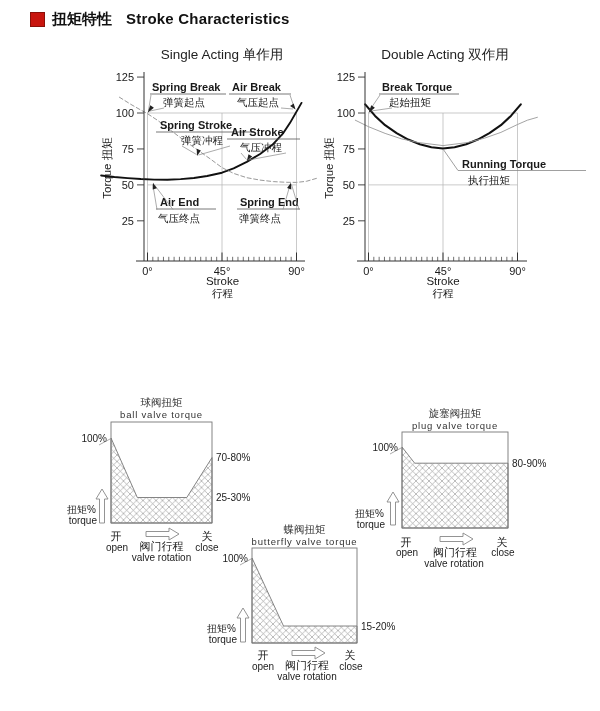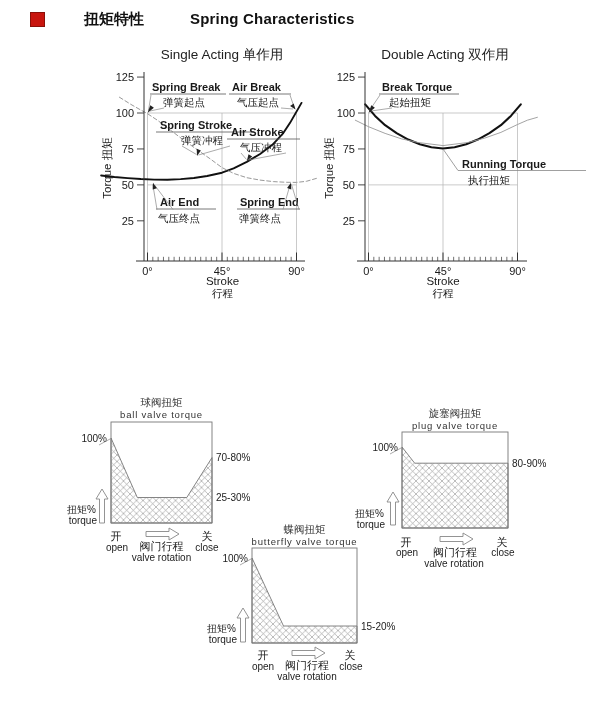--- a/index.html
+++ b/index.html
@@ -1,18 +1,18 @@
 <!DOCTYPE html>
 <html><head>
 <meta charset="utf-8">
 <style>
   html,body{margin:0;padding:0;background:#f4f4f4;}
   .page{position:relative;width:600px;height:711px;background:#ffffff;
         font-family:"Liberation Sans",sans-serif;color:#111;overflow:hidden;}
-  .hdr{position:absolute;display:flex;align-items:flex-start;font-weight:bold;gap:32px;}
+  .hdr{position:absolute;display:flex;align-items:flex-start;font-weight:bold;}
   .bullet{width:13px;height:13px;background:#c8150e;border:1px solid #8a0f08;
           display:inline-block;margin-top:2px;flex:0 0 auto;}
   #hdr1{left:30px;top:10px;font-size:15px;}
   #hdr1 .zh{margin-left:7px;}
   #hdr1 .en{margin-left:14px;letter-spacing:.2px;}
   #hdr2{left:34px;top:347px;font-size:15px;}
   #hdr2 .lines{margin-left:7px;line-height:18px;}
   svg{position:absolute;left:0;top:0;}
   text{fill:#1a1a1a;}
   .ct{font-size:13.5px;fill:#222;}
@@ -27,21 +27,21 @@
   .vb{font-size:11px;fill:#222;}
 </style>
 </head>
 <body>
 
 <div class="page">
 
   <div class="hdr" id="hdr1">
     <span class="bullet"></span>
     <span class="zh">扭矩特性</span>
-    <span class="en">Spring Characteristics</span>
+    <span class="en">Stroke Characteristics</span>
   </div>
 
 
   <svg width="600" height="711" viewBox="0 0 600 711">
     <defs>
       <pattern id="xh" width="6.5" height="6.5" patternUnits="userSpaceOnUse">
         <path d="M0,6.5 L6.5,0 M-1,1 L1,-1 M5.5,7.5 L7.5,5.5" stroke="#9a9a9a" stroke-width="0.65" fill="none"></path>
         <path d="M0,0 L6.5,6.5 M5.5,-1 L7.5,1 M-1,5.5 L1,7.5" stroke="#9a9a9a" stroke-width="0.65" fill="none"></path>
       </pattern>
     </defs>

